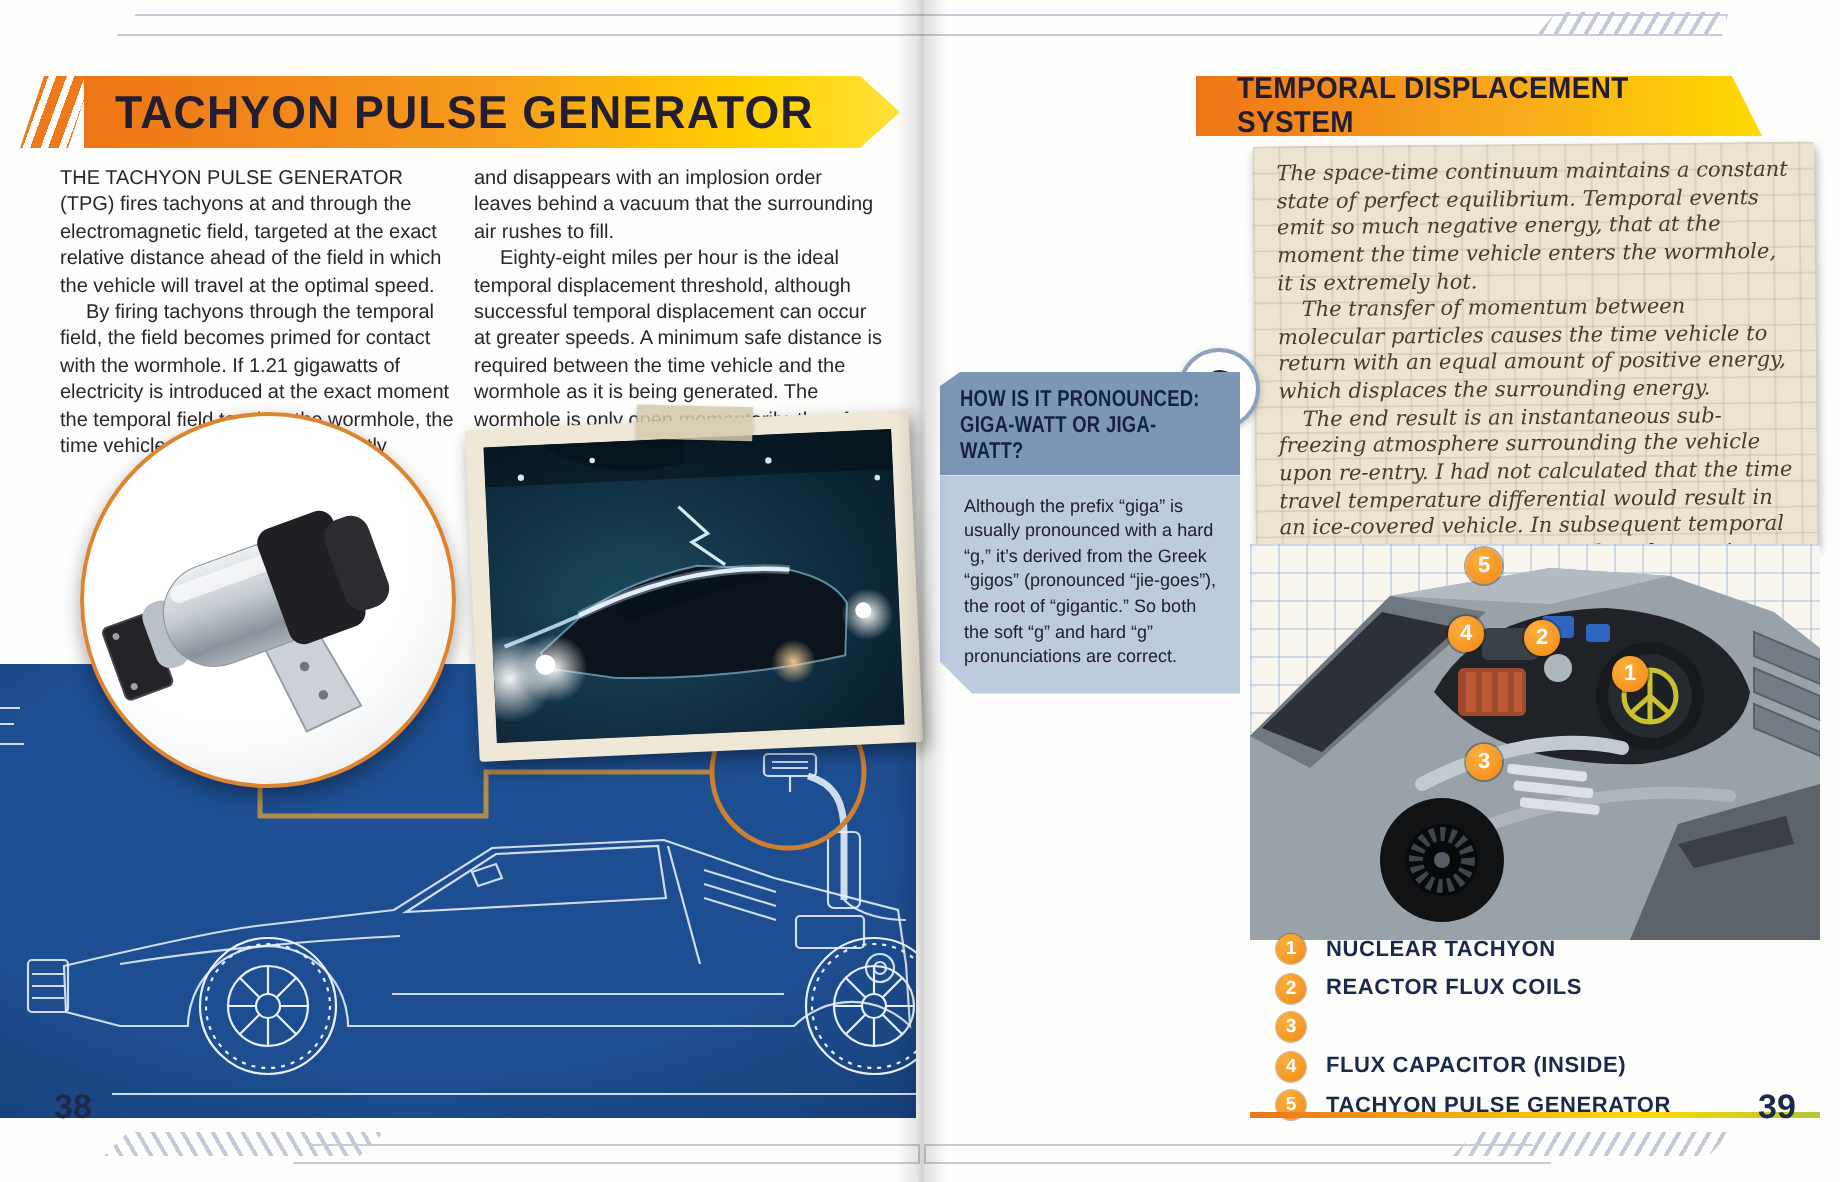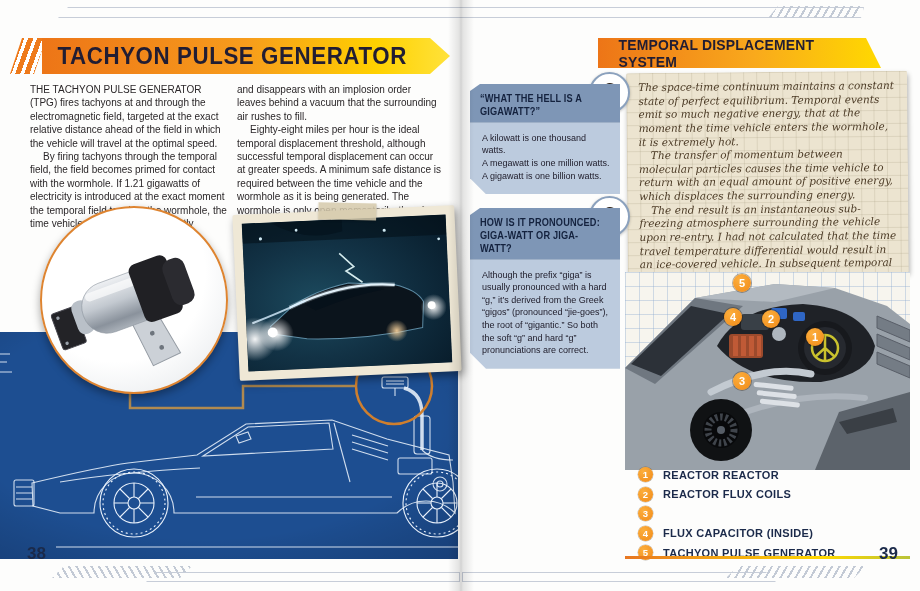--- a/index.html
+++ b/index.html
@@ -232,35 +232,22 @@
         <circle cx="30" cy="112" r="17" fill="url(#gl)"></circle>
           <circle cx="8" cy="116" r="22" fill="url(#gl)"></circle>
         <circle cx="150" cy="114" r="11" fill="url(#gl2)"></circle>
           <circle cx="188" cy="92" r="13" fill="url(#gl)"></circle>
         <circle cx="26" cy="110" r="5" fill="#ffffff"></circle>
           <circle cx="186" cy="90" r="4" fill="#ffffff"></circle>
       </svg>
     </div>
   </div>
 
-  <div class="qa-box" style="top:84px;">
-    <div class="q-icon">
-      <span>?</span>
-    </div>
-    <div class="qa-head">
-      <div class="qa-title">“WHAT THE HELL IS A GIGAWATT?”</div>
-    </div>
-    <div class="qa-body">
-      <p>A kilowatt is one thousand watts.</p>
-      <p>A megawatt is one million watts.</p>
-      <p>A gigawatt is one billion watts.</p>
-    </div>
-  </div>
-
-  <div class="qa-box" style="top:208px;">
+
+  <div class="qa-box" style="top:186px;">
     <div class="q-icon">
       <span>?</span>
     </div>
     <div class="qa-head">
       <div class="qa-title">HOW IS IT PRONOUNCED: GIGA-WATT OR JIGA-WATT?</div>
     </div>
     <div class="qa-body">
       <p>Although the prefix “giga” is usually pronounced with a hard “g,” it’s derived from the Greek “gigos” (pronounced “jie-goes”), the root of “gigantic.” So both the soft “g” and hard “g” pronunciations are correct.</p>
     </div>
   </div>
@@ -317,21 +304,21 @@
     <div class="callout" style="left:108px;top:2px;">5</div>
     <div class="callout" style="left:99px;top:36px;">4</div>
     <div class="callout" style="left:137px;top:38px;">2</div>
     <div class="callout" style="left:181px;top:56px;">1</div>
     <div class="callout" style="left:108px;top:100px;">3</div>
   </div>
 
   <div class="legend">
     <div class="legend-row">
       <div class="legend-num">1</div>
-      <div class="legend-label">REACTOR REACTOR</div>
+      <div class="legend-label">NUCLEAR TACHYON</div>
     </div>
     <div class="legend-row">
       <div class="legend-num">2</div>
       <div class="legend-label">REACTOR FLUX COILS</div>
     </div>
     <div class="legend-row">
       <div class="legend-num">3</div>
     </div>
     <div class="legend-row">
       <div class="legend-num">4</div>

